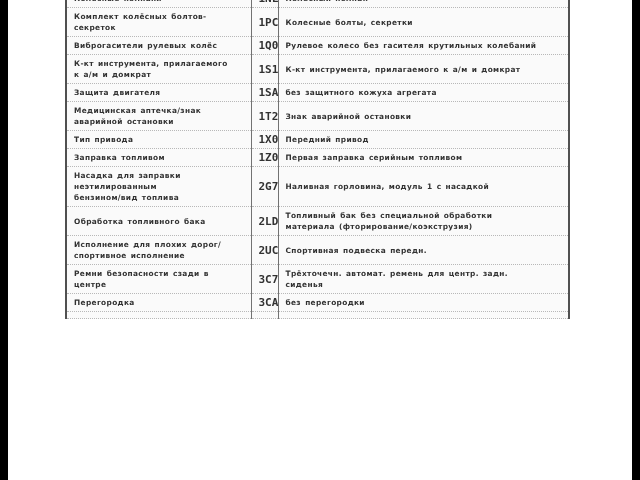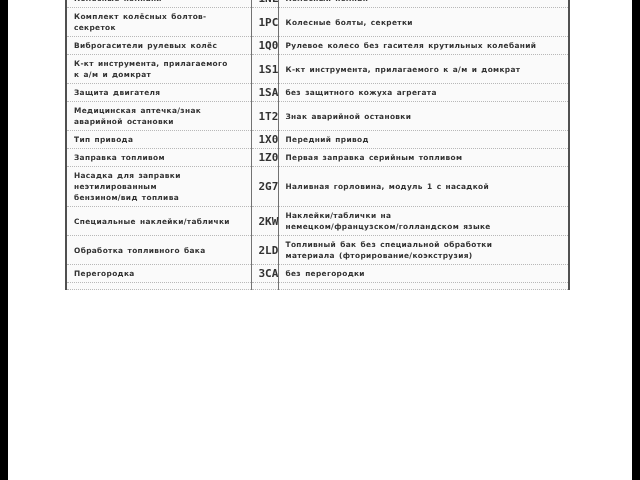--- a/index.html
+++ b/index.html
@@ -141,28 +141,33 @@
               <td class="desc">Заправка топливом</td>
               <td class="code">1Z0</td>
               <td class="value">Первая заправка серийным топливом</td>
             </tr>
             <tr>
               <td class="desc">Насадка для заправки<br>неэтилированным<br>бензином/вид топлива</td>
               <td class="code">2G7</td>
               <td class="value">Наливная горловина, модуль 1 с насадкой</td>
             </tr>
             <tr>
-              <td class="desc">Специальные наклейки/таблички</td>
-              <td class="code">2KW</td>
-              <td class="value">Наклейки/таблички на<br>немецком/французском/голландском языке</td>
-            </tr>
-            <tr>
               <td class="desc">Обработка топливного бака</td>
               <td class="code">2LD</td>
               <td class="value">Топливный бак без специальной обработки<br>материала (фторирование/коэкструзия)</td>
+            </tr>
+            <tr>
+              <td class="desc">Исполнение для плохих дорог/<br>спортивное исполнение</td>
+              <td class="code">2UC</td>
+              <td class="value">Спортивная подвеска передн.</td>
+            </tr>
+            <tr>
+              <td class="desc">Ремни безопасности сзади в<br>центре</td>
+              <td class="code">3C7</td>
+              <td class="value">Трёхточечн. автомат. ремень для центр. задн.<br>сиденья</td>
             </tr>
             <tr>
               <td class="desc">Перегородка</td>
               <td class="code">3CA</td>
               <td class="value">без перегородки</td>
             </tr>
             <tr>
               <td class="desc"></td>
               <td class="code"></td>
               <td class="value"></td>

